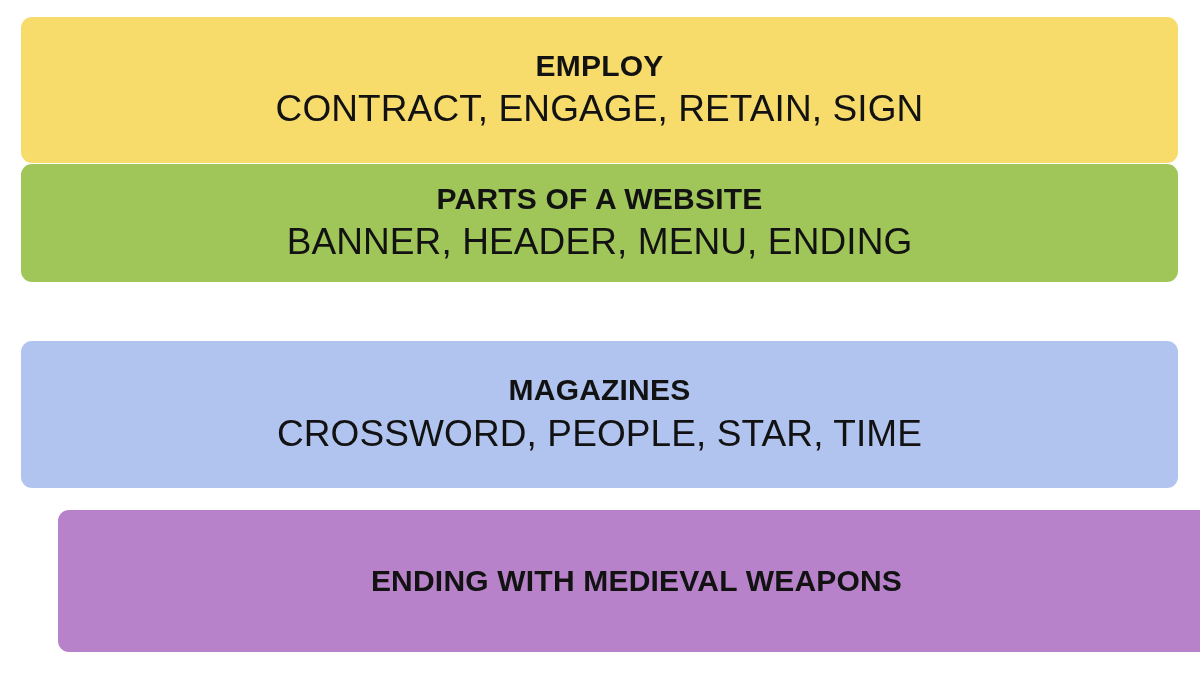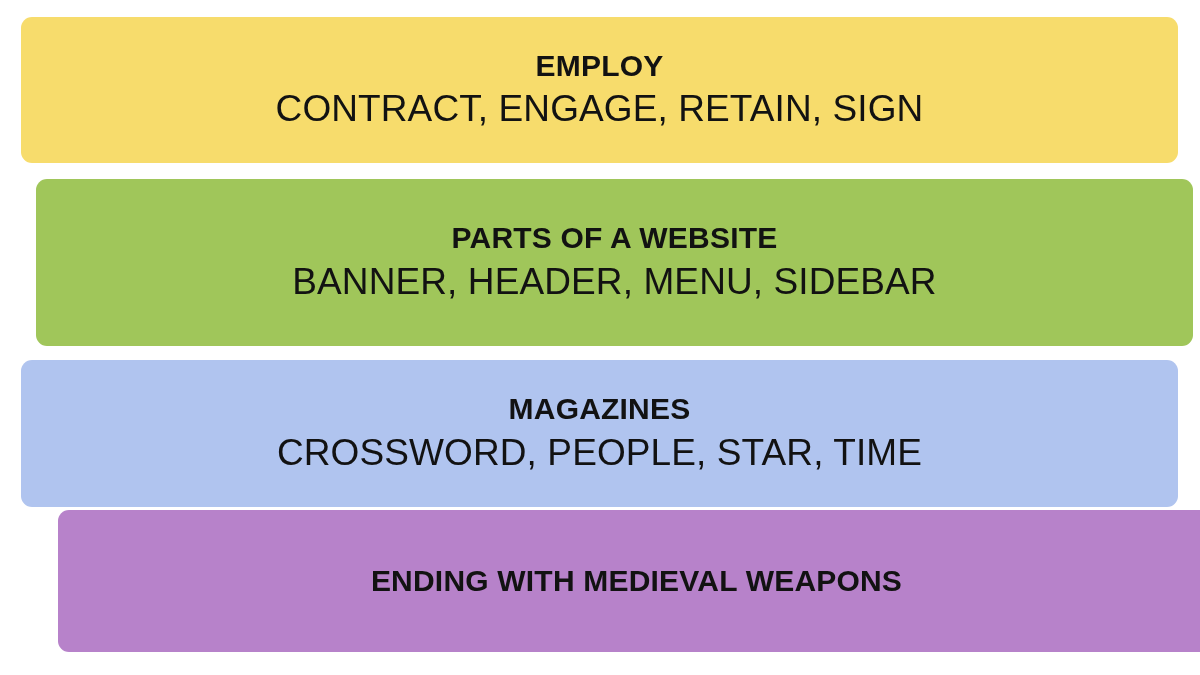--- a/index.html
+++ b/index.html
@@ -30,22 +30,22 @@
     box-sizing: border-box;
     border-radius: 11px;
     display: flex;
     flex-direction: column;
     align-items: center;
     justify-content: center;
     overflow: hidden;
   }
 
   .group-row.row-0 { top: 17px;  height: 146px; }
-  .group-row.row-1 { top: 179px; height: 167px; margin-left: 15px; }
-  .group-row.row-2 { top: 360px; height: 147px; }
+  .group-row.row-1 { top: 164px; height: 118px; }
+  .group-row.row-2 { top: 341px; height: 147px; }
   .group-row.row-3 { top: 510px; height: 142px; margin-left: 37px; }
 
   .category-title {
     font-family: "Liberation Sans", sans-serif;
     font-weight: bold;
     font-size: 30px;
     line-height: 1.08;
     letter-spacing: 0.2px;
     color: #121212;
     text-align: center;
@@ -72,21 +72,21 @@
 
 <div id="board" style="background: rgb(255, 255, 255);">
 
   <div class="group-row row-0" style="background-color: rgb(247, 220, 108);">
     <div class="category-title" style="color: rgb(18, 18, 18);">EMPLOY</div>
     <div class="category-words" style="color: rgb(18, 18, 18);">CONTRACT, ENGAGE, RETAIN, SIGN</div>
   </div>
 
   <div class="group-row row-1" style="background-color: rgb(160, 198, 90);">
     <div class="category-title" style="color: rgb(18, 18, 18);">PARTS OF A WEBSITE</div>
-    <div class="category-words" style="color: rgb(18, 18, 18);">BANNER, HEADER, MENU, SIDEBAR</div>
+    <div class="category-words" style="color: rgb(18, 18, 18);">BANNER, HEADER, MENU, ENDING</div>
   </div>
 
   <div class="group-row row-2" style="background-color: rgb(176, 196, 239);">
     <div class="category-title" style="color: rgb(18, 18, 18);">MAGAZINES</div>
     <div class="category-words" style="color: rgb(18, 18, 18);">CROSSWORD, PEOPLE, STAR, TIME</div>
   </div>
 
   <div class="group-row row-3" style="background-color: rgb(183, 130, 202);">
     <div class="category-title" style="color: rgb(18, 18, 18);">ENDING WITH MEDIEVAL WEAPONS</div>
   </div>

